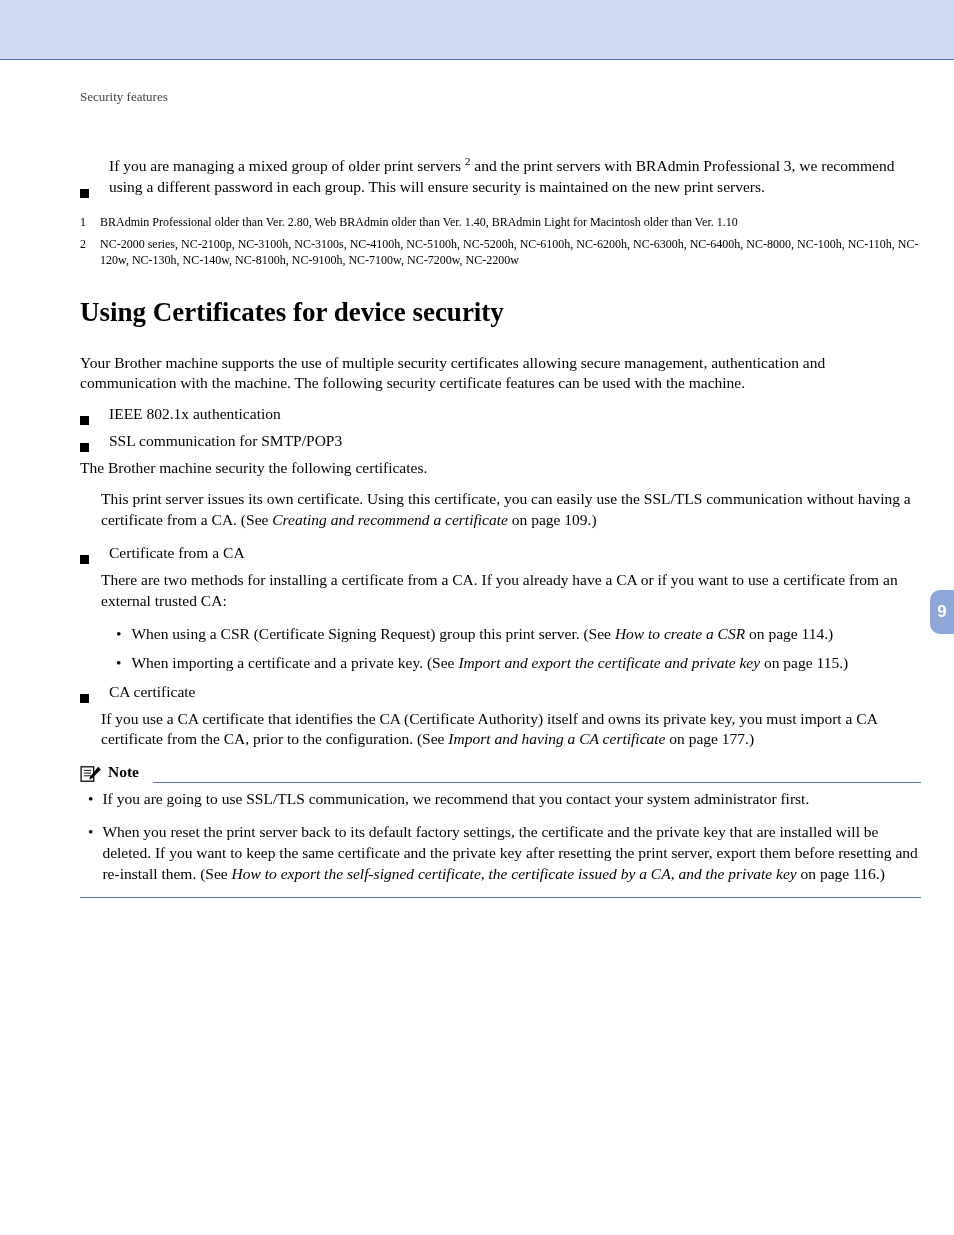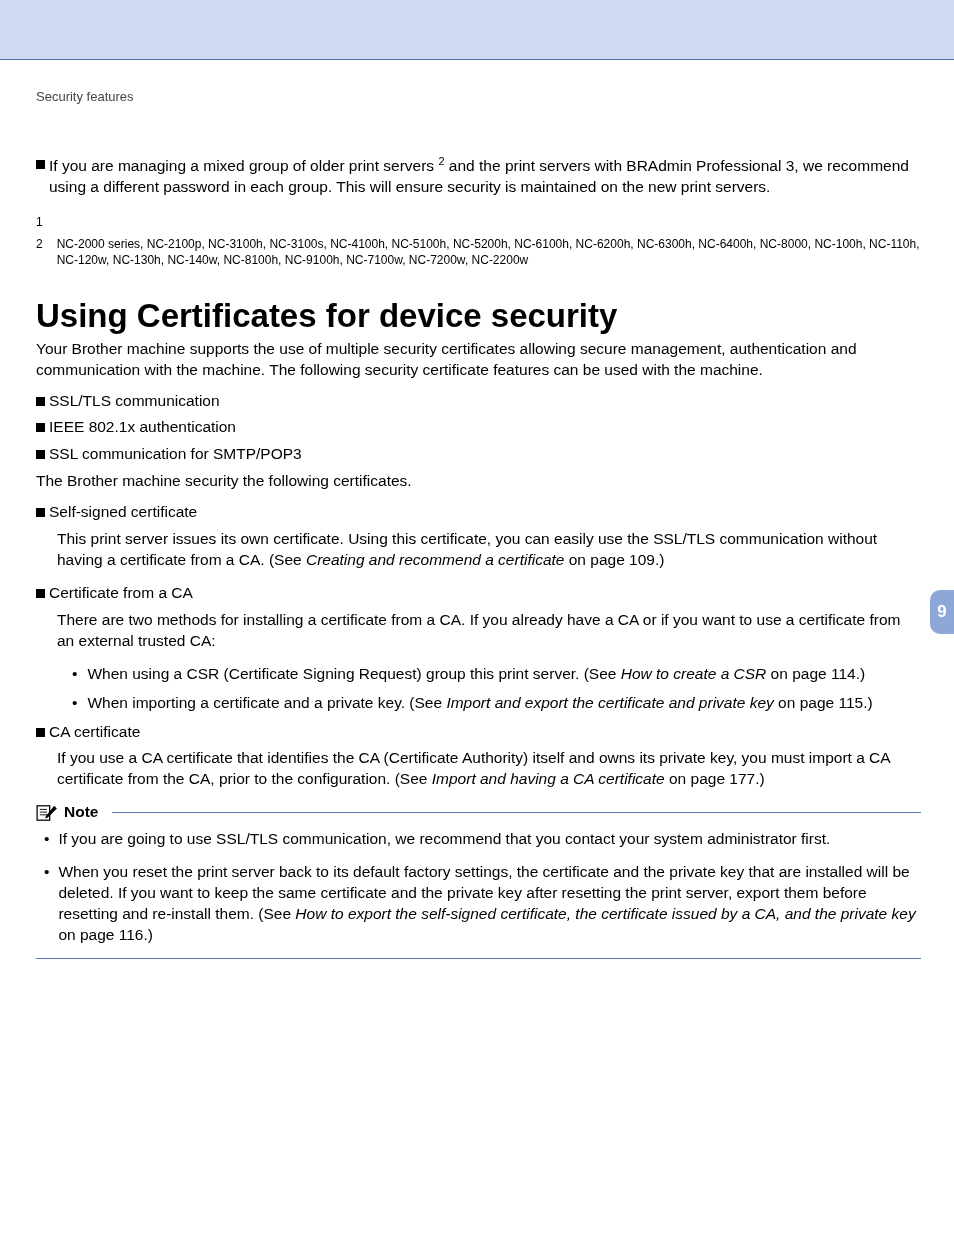--- a/index.html
+++ b/index.html
@@ -11,68 +11,71 @@
     width: 954px;
     line-height: 1.35;
   }
   .top-band {
     height: 60px;
     background: #cfdbf5;
     border-bottom: 1px solid #4a6db0;
     margin-bottom: 28px;
   }
   .page {
-    padding-left: 36px;
+    padding-left: 80px;
     padding-right: 33px;
+    font-family: Liberation Serif, serif;
   }
   .running-head {
     font-size: 13px;
     color: #444;
     margin-bottom: 48px;
   }
   .para {
     margin-bottom: 10px;
   }
   .sq-bullet {
     display: flex;
-    gap: 4px;
+    gap: 20px;
     margin-bottom: 6px;
+    align-items: flex-end;
   }
   .sq-bullet .sq {
     width: 9px; height: 9px; background: #000; flex: none; margin-top: 6px;
   }
   .fn-row {
     display: flex;
     gap: 14px;
     font-size: 12px;
     margin-bottom: 6px;
   }
   .fn-row .sup { flex: none; }
   .fn-block { margin-top: 16px; margin-bottom: 26px; }
   h1 {
-    font-size: 33px;
+    font-size: 27px;
     font-weight: bold;
+    margin-bottom: 22px;
   }
   .list-simple { margin-bottom: 6px; }
   .sq-bullet .body { flex: 1; }
   .indent-desc {
     margin-left: 21px;
     margin-top: 6px;
     margin-bottom: 12px;
   }
   .sub-bullet {
     display: flex;
     gap: 10px;
     margin-left: 36px;
     margin-bottom: 8px;
   }
   .sub-bullet .dot { flex: none; }
   .note-head {
     display: flex;
-    align-items: center;
+    align-items: flex-end;
     gap: 6px;
     margin-top: 10px;
     margin-bottom: 6px;
   }
   .note-head .icon {
     width: 22px; height: 18px; flex: none;
   }
   .note-head .lbl { font-weight: bold; }
   .note-head .rule {
     flex: 1;
@@ -142,50 +145,43 @@
   <div class="sq-bullet">
     <div class="sq"></div>
     <div class="body">
       <span>If you are managing a mixed group of older print servers </span><span class="supref">2</span><span> and the print servers with BRAdmin Professional 3, we recommend using a different password in each group. This will ensure security is maintained on the new print servers.</span>
     </div>
   </div>
 
   <div class="fn-block">
     <div class="fn-row">
       <div class="sup">1</div>
+      <div>BRAdmin Professional older than Ver. 2.80, Web BRAdmin older than Ver. 1.40, BRAdmin Light for Macintosh older than Ver. 1.10</div>
     </div>
     <div class="fn-row">
       <div class="sup">2</div>
       <div>NC-2000 series, NC-2100p, NC-3100h, NC-3100s, NC-4100h, NC-5100h, NC-5200h, NC-6100h, NC-6200h, NC-6300h, NC-6400h, NC-8000, NC-100h, NC-110h, NC-120w, NC-130h, NC-140w, NC-8100h, NC-9100h, NC-7100w, NC-7200w, NC-2200w</div>
     </div>
   </div>
 
   <h1>Using Certificates for device security</h1>
 
   <p class="para">Your Brother machine supports the use of multiple security certificates allowing secure management, authentication and communication with the machine. The following security certificate features can be used with the machine.</p>
 
   <div class="sq-bullet list-simple">
     <div class="sq"></div>
-    <div class="body">SSL/TLS communication</div>
+    <div class="body">IEEE 802.1x authentication</div>
   </div>
   <div class="sq-bullet list-simple">
     <div class="sq"></div>
-    <div class="body">IEEE 802.1x authentication</div>
-  </div>
-  <div class="sq-bullet list-simple">
-    <div class="sq"></div>
     <div class="body">SSL communication for SMTP/POP3</div>
   </div>
 
   <p class="para" style="margin-top:6px;">The Brother machine security the following certificates.</p>
 
-  <div class="sq-bullet">
-    <div class="sq"></div>
-    <div class="body">Self-signed certificate</div>
-  </div>
   <div class="indent-desc">
     <span>This print server issues its own certificate. Using this certificate, you can easily use the SSL/TLS communication without having a certificate from a CA. (See </span><span class="ital">Creating and recommend a certificate</span><span> on page 109.)</span>
   </div>
 
   <div class="sq-bullet">
     <div class="sq"></div>
     <div class="body">Certificate from a CA</div>
   </div>
   <div class="indent-desc">There are two methods for installing a certificate from a CA. If you already have a CA or if you want to use a certificate from an external trusted CA:</div>
 

